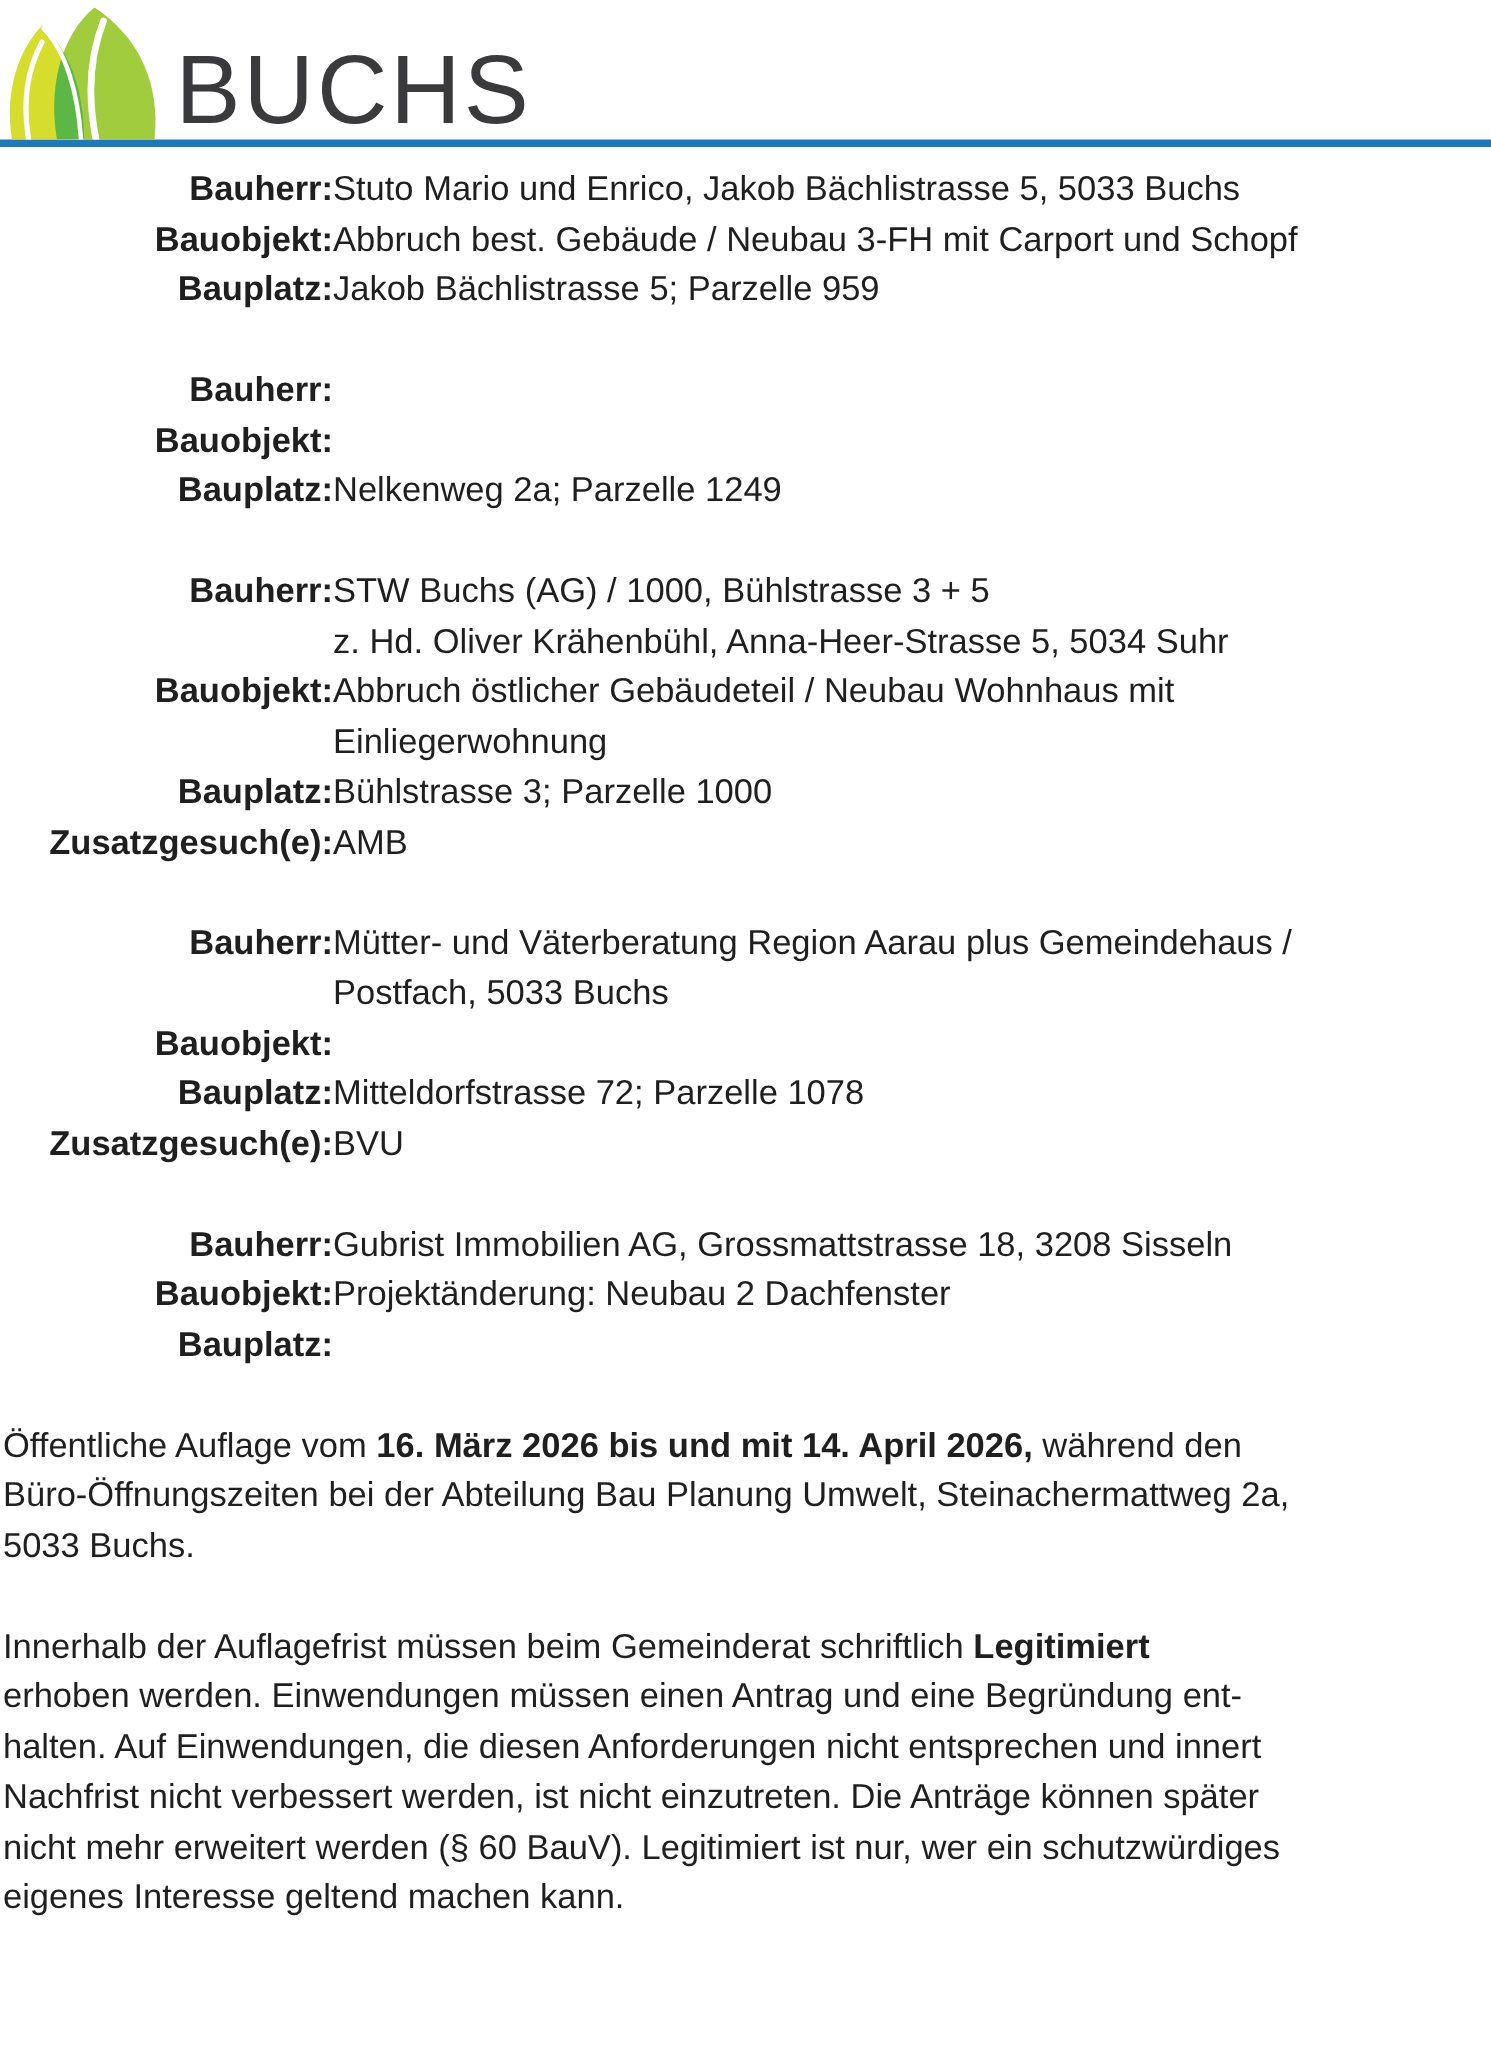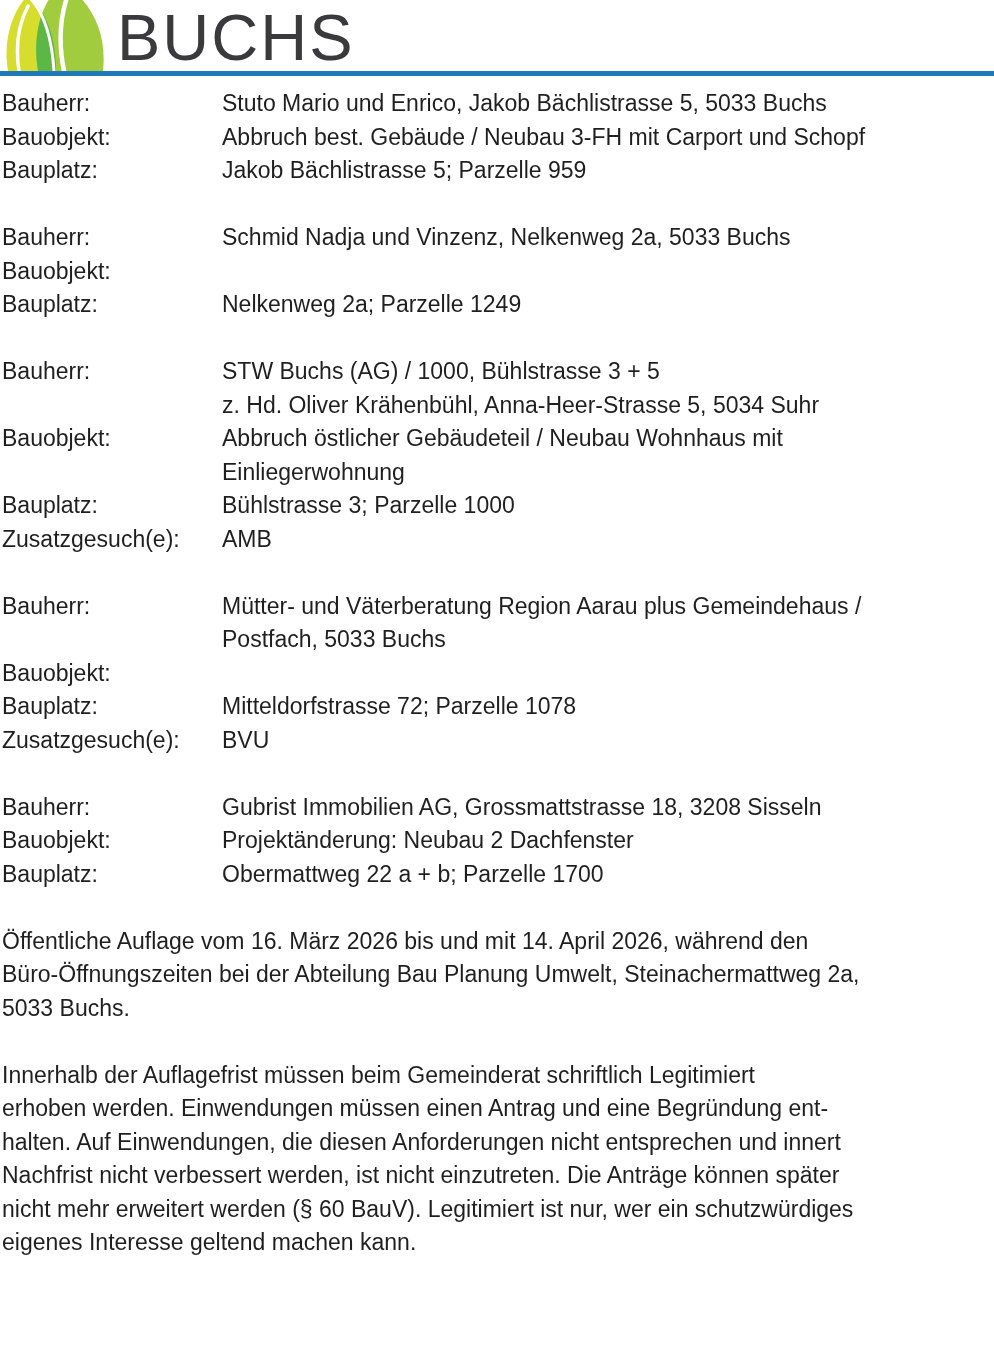--- a/index.html
+++ b/index.html
@@ -9,21 +9,21 @@
     background: #ffffff;
     color: #1f1f1f;
     font-family: "Liberation Sans", "DejaVu Sans", sans-serif;
     font-size: 23px;
     line-height: 33.5px;
     overflow: hidden;
   }
   .brand {
     display: flex;
     align-items: flex-end;
-    height: 71px;
+    height: 93px;
     padding-left: 5px;
     box-sizing: border-box;
   }
   .brand svg { display: block; }
   .wordmark {
     font-size: 65px;
     line-height: 58px;
     letter-spacing: 2px;
     color: #3a3a3c;
     margin-left: 10px;
@@ -46,21 +46,21 @@
   }
   .value {
     white-space: pre-line;
     flex: 1 1 auto;
   }
   .para {
     margin: 0 0 33.5px 0;
     white-space: pre-line;
   }
   .para:last-child { margin-bottom: 0; }
-  .para b, .label, strong { font-weight: normal; }
+  .para b, .label, strong { font-weight: bold; text-align: right; }
 </style>
 </head>
 <body>
 
 <header>
   <div class="brand">
     <svg width="102" height="88" viewBox="0 0 102 88" aria-hidden="true">
       <defs>
         <clipPath id="leftLeafClip">
           <path d="M 3 88 C -2 58, 6 30, 23 12 C 41 28, 51 54, 51 88 Z"></path>
@@ -90,21 +90,20 @@
           <span class="value">Abbruch best. Gebäude / Neubau 3-FH mit Carport und Schopf</span>
         </div>
         <div class="row">
           <span class="label">Bauplatz:</span>
           <span class="value">Jakob Bächlistrasse 5; Parzelle 959</span>
         </div>
       </div>
       <div class="notice">
         <div class="row">
           <span class="label">Bauherr:</span>
-          <span class="value">Schmid Nadja und Vinzenz, Nelkenweg 2a, 5033 Buchs</span>
         </div>
         <div class="row">
           <span class="label">Bauobjekt:</span>
         </div>
         <div class="row">
           <span class="label">Bauplatz:</span>
           <span class="value">Nelkenweg 2a; Parzelle 1249</span>
         </div>
       </div>
       <div class="notice">
@@ -149,21 +148,20 @@
         <div class="row">
           <span class="label">Bauherr:</span>
           <span class="value">Gubrist Immobilien AG, Grossmattstrasse 18, 3208 Sisseln</span>
         </div>
         <div class="row">
           <span class="label">Bauobjekt:</span>
           <span class="value">Projektänderung: Neubau 2 Dachfenster</span>
         </div>
         <div class="row">
           <span class="label">Bauplatz:</span>
-          <span class="value">Obermattweg 22 a + b; Parzelle 1700</span>
         </div>
       </div>
     </div>
   <div id="paragraphs">
       <p class="para"><span>Öffentliche Auflage vom </span><b>16. März 2026 bis und mit 14. April 2026,</b><span> während den
 Büro-Öffnungszeiten bei der Abteilung Bau Planung Umwelt, Steinachermattweg 2a,
 5033 Buchs.</span></p>
       <p class="para"><span>Innerhalb der Auflagefrist müssen beim Gemeinderat schriftlich </span><b>Legitimiert</b><span>
 erhoben werden. Einwendungen müssen einen Antrag und eine Begründung ent-
 halten. Auf Einwendungen, die diesen Anforderungen nicht entsprechen und innert

